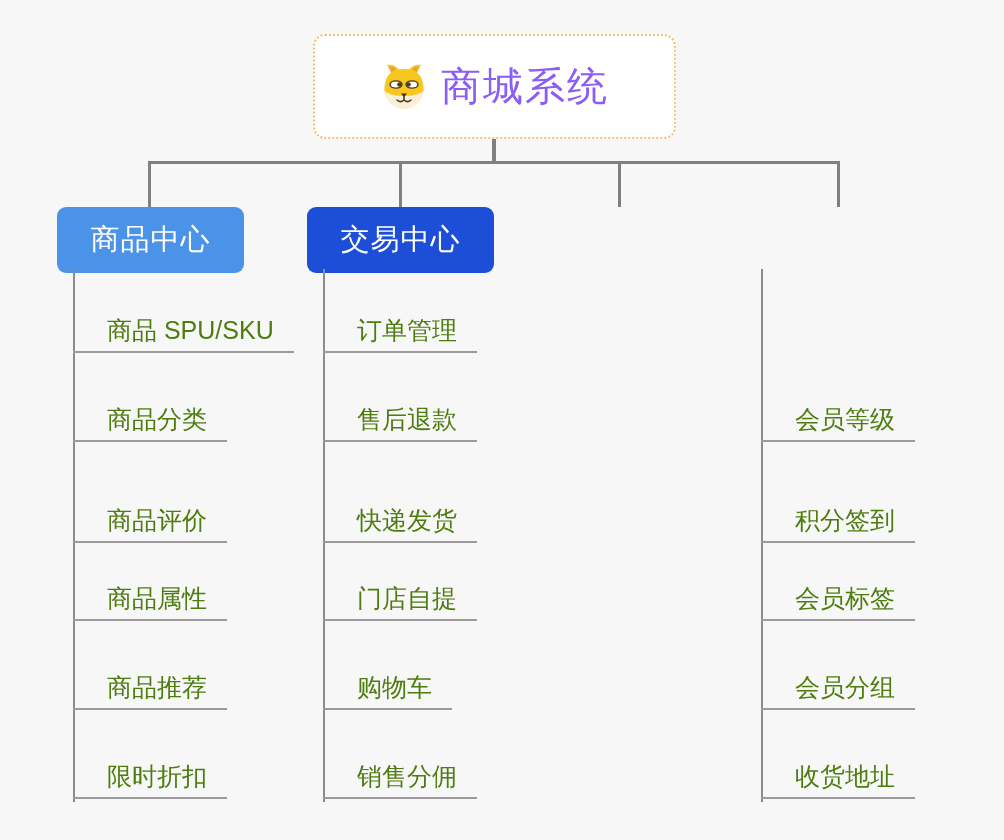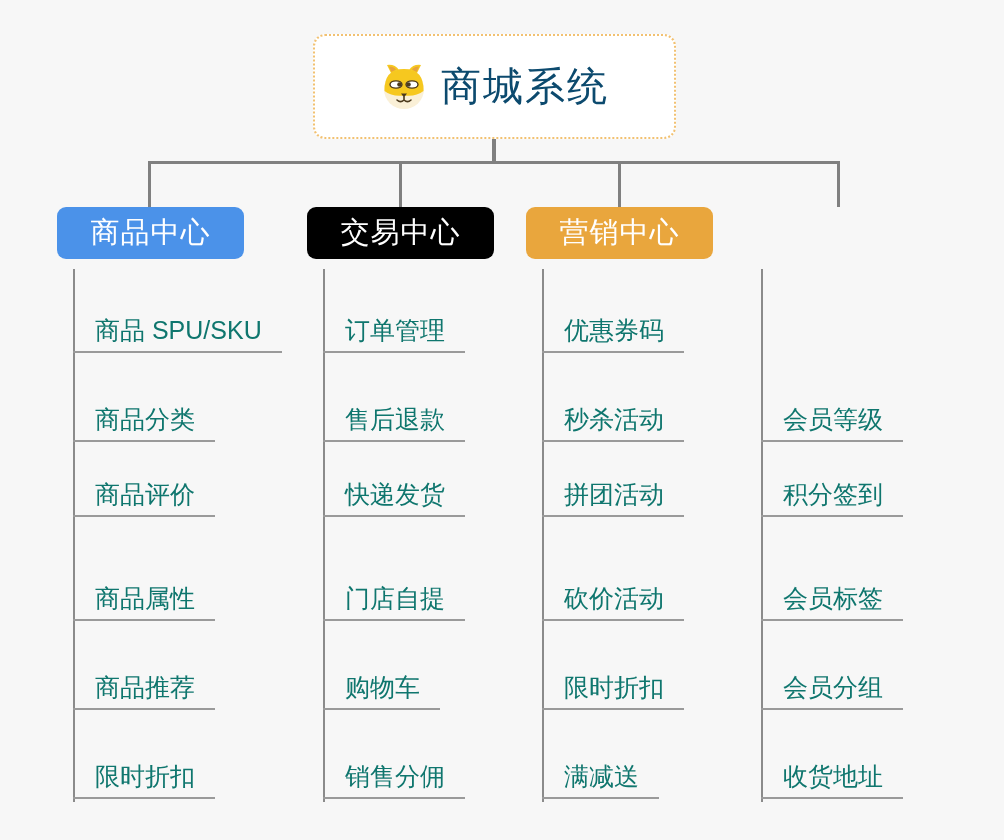--- a/index.html
+++ b/index.html
@@ -55,21 +55,21 @@
     height: 620px;
   }
   .branch-0 { left: 57px;  }
   .branch-1 { left: 307px; }
   .branch-2 { left: 526px; }
   .branch-3 { left: 745px; }
 
   .branch-header {
     position: absolute;
     left: 0; top: 0;
-    width: 187px; height: 52px;
+    width: 187px; height: 66px;
     border-radius: 9px;
     color: #ffffff;
     font-size: 29px;
     letter-spacing: 1px;
     display: flex;
     align-items: center;
     justify-content: center;
     white-space: nowrap;
     cursor: pointer;
   }
@@ -77,30 +77,30 @@
     position: absolute;
     left: 16px; top: 62px;
     width: 2px; height: 533px;
     background: #8b8b8b;
   }
   .topic-item {
     position: absolute;
     left: 16px;
     height: 42px;
     line-height: 38px;
-    padding: 0 20px 0 22px;
+    padding: 0 20px 0 34px;
     border-bottom: 2px solid #9a9a9a;
     font-size: 25px;
-    color: #0f766e;
+    color: #4d7c0f;
     white-space: nowrap;
     cursor: pointer;
   }
   .item-0 { top: 104px; }
   .item-1 { top: 193px; }
-  .item-2 { top: 268px; }
+  .item-2 { top: 294px; }
   .item-3 { top: 372px; }
   .item-4 { top: 461px; }
   .item-5 { top: 550px; }
 </style>
 </head>
 <body>
 
 <div class="canvas">
 
   <div class="root-node">
@@ -116,21 +116,21 @@
       <path d="M4.5 28 Q4 6 24 6 Q44 6 43.5 28 Q36 34 24 32.5 Q12 34 4.5 28 Z" fill="#f6c81f"></path>
 
       <ellipse cx="16" cy="21.5" rx="6" ry="3.6" fill="#ffffff" stroke="#4c3a1e" stroke-width="1.4"></ellipse>
       <circle cx="19.4" cy="21.5" r="2.2" fill="#4c3a1e"></circle>
       <ellipse cx="32" cy="21.5" rx="6" ry="3.6" fill="#ffffff" stroke="#4c3a1e" stroke-width="1.4"></ellipse>
       <circle cx="28.6" cy="21.5" r="2.2" fill="#4c3a1e"></circle>
 
       <path d="M21 30.5 h6 l-3 4 Z" fill="#4c3a1e"></path>
       <path d="M24 34 v3 M17 37 q3.5 3.2 7 0 q3.5 3.2 7 0" stroke="#4c3a1e" stroke-width="1.6" fill="none" stroke-linecap="round"></path>
     </svg>
-    <span class="root-title" style="color: #0c4a6e;">商城系统</span>
+    <span class="root-title" style="color: #8b5cf6;">商城系统</span>
   </div>
 
   <div class="line root-stub"></div>
   <div class="line trunk-hline"></div>
   <div class="line drop drop-0"></div>
   <div class="line drop drop-1"></div>
   <div class="line drop drop-2"></div>
   <div class="line drop drop-3"></div>
 
   <div class="branch branch-0">
@@ -138,40 +138,30 @@
     <div class="branch-vline"></div>
     <div class="topic-item item-0">商品 SPU/SKU</div>
     <div class="topic-item item-1">商品分类</div>
     <div class="topic-item item-2">商品评价</div>
     <div class="topic-item item-3">商品属性</div>
     <div class="topic-item item-4">商品推荐</div>
     <div class="topic-item item-5">限时折扣</div>
   </div>
 
   <div class="branch branch-1">
-    <div class="branch-header" style="background: #000000;">交易中心</div>
+    <div class="branch-header" style="background: #1d4ed8;">交易中心</div>
     <div class="branch-vline"></div>
     <div class="topic-item item-0">订单管理</div>
     <div class="topic-item item-2">快递发货</div>
     <div class="topic-item item-1">售后退款</div>
     <div class="topic-item item-3">门店自提</div>
     <div class="topic-item item-4">购物车</div>
     <div class="topic-item item-5">销售分佣</div>
   </div>
 
-  <div class="branch branch-2">
-    <div class="branch-header" style="background: rgb(233, 166, 61);">营销中心</div>
-    <div class="branch-vline"></div>
-    <div class="topic-item item-0">优惠券码</div>
-    <div class="topic-item item-1">秒杀活动</div>
-    <div class="topic-item item-2">拼团活动</div>
-    <div class="topic-item item-3">砍价活动</div>
-    <div class="topic-item item-4">限时折扣</div>
-    <div class="topic-item item-5">满减送</div>
-  </div>
 
   <div class="branch branch-3">
     <div class="branch-vline"></div>
     <div class="topic-item item-1">会员等级</div>
     <div class="topic-item item-2">积分签到</div>
     <div class="topic-item item-3">会员标签</div>
     <div class="topic-item item-4">会员分组</div>
     <div class="topic-item item-5">收货地址</div>
   </div>
 

